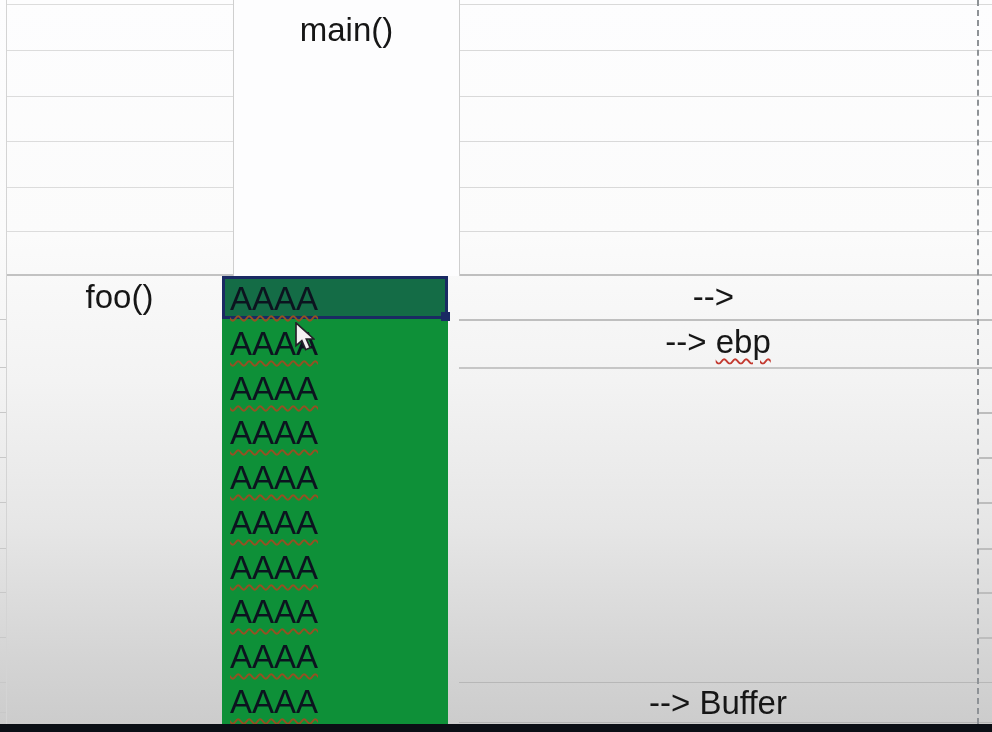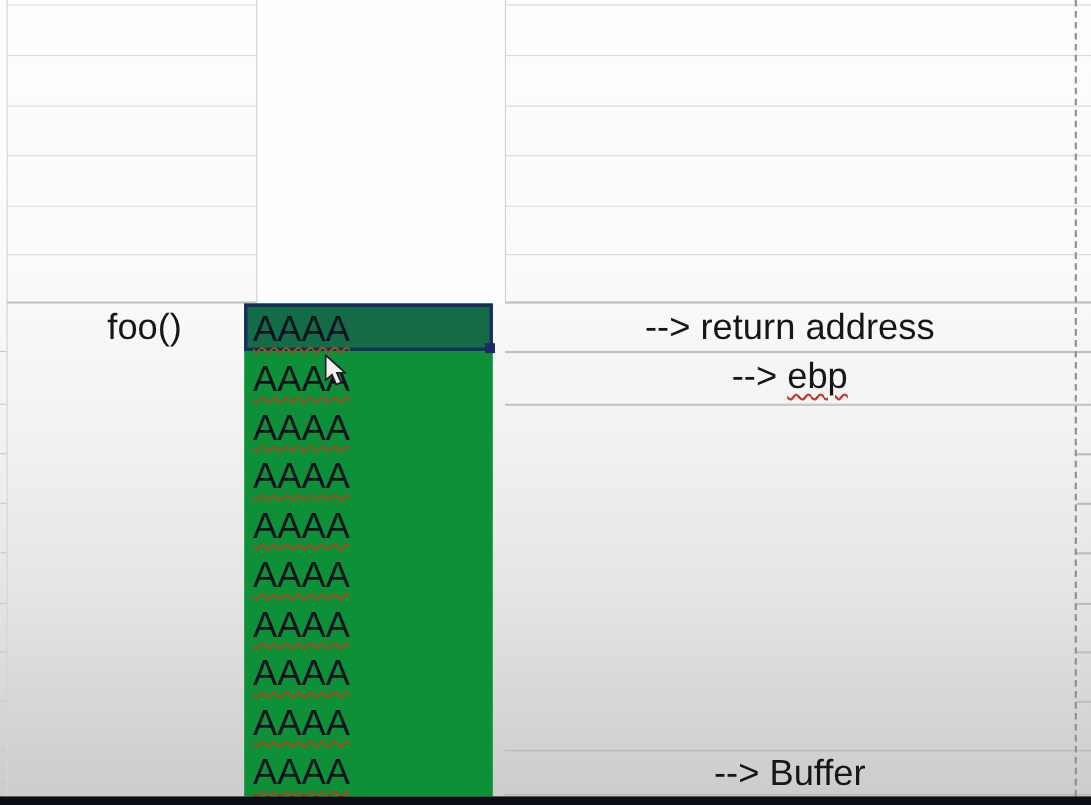--- a/index.html
+++ b/index.html
@@ -15,21 +15,21 @@
   
   .main-col-fill{left:233px;top:0;width:227px;height:276px;background:#fdfdfe;}
   
   .hl,.vl{position:absolute;pointer-events:none;}
   
   .cell-label{
     display:flex;align-items:center;justify-content:center;
     font-size:33px;line-height:1;white-space:nowrap;
   }
   .main-label{left:233px;top:6px;width:227px;height:46px;}
-  .foo-label{left:6px;top:274px;width:227px;height:45px;padding-left:12px;}
+  .foo-label{left:6px;top:274px;width:227px;height:45px;}
   
   .anno{left:459px;width:518px;display:flex;align-items:center;justify-content:center;
         font-size:33px;line-height:1;white-space:pre;}
   .anno-return{top:274px;height:45px;}
   .anno-ebp{top:319px;height:44px;}
   .anno-buffer{top:681px;height:42px;}
   .squiggle-red{
     text-decoration-line:underline;text-decoration-style:wavy;
     text-decoration-color:var(--spell-red,#c3392f);
     text-decoration-thickness:2px;text-underline-offset:5px;
@@ -108,20 +108,21 @@
       <div class="hl" style="left: 0px; top: 548px; width: 6px; height: 1px; background: rgb(200, 200, 200);"></div>
       <div class="hl" style="left: 0px; top: 592px; width: 6px; height: 1px; background: rgb(200, 200, 200);"></div>
       <div class="hl" style="left: 0px; top: 637px; width: 6px; height: 1px; background: rgb(200, 200, 200);"></div>
       <div class="hl" style="left: 0px; top: 682px; width: 6px; height: 1px; background: rgb(200, 200, 200);"></div>
       <div class="hl" style="left: 0px; top: 712px; width: 6px; height: 1px; background: rgb(200, 200, 200);"></div>
       <div class="vl" style="left: 6px; top: 0px; width: 1px; height: 724px; background: rgb(212, 212, 212);"></div>
       <div class="vl" style="left: 233px; top: 0px; width: 1px; height: 276px; background: rgb(207, 207, 207);"></div>
       <div class="vl" style="left: 459px; top: 0px; width: 1px; height: 276px; background: rgb(207, 207, 207);"></div>
     </div>
 
+  <div class="abs cell-label main-label">main()</div>
   <div class="abs cell-label foo-label">foo()</div>
 
   <div class="abs buffer-col">
     <div class="selected-cell">
       <div class="fill-handle"></div>
     </div>
     <div class="buffer-cell" style="top:0">
         <span>AAAA</span>
       </div>
     <div class="buffer-cell" style="top:45px">
@@ -147,21 +148,21 @@
       </div>
     <div class="buffer-cell" style="top:358px">
         <span>AAAA</span>
       </div>
     <div class="buffer-cell" style="top:403px">
         <span>AAAA</span>
       </div>
   </div>
 
   <div class="abs anno anno-return">
-    <span>--&gt; </span><span>return address</span>
+    <span>--&gt; </span>
   </div>
   <div class="abs anno anno-ebp">
     <span>--&gt; </span><span class="squiggle-red">ebp</span>
   </div>
   <div class="abs anno anno-buffer">
     <span>--&gt; </span><span>Buffer</span>
   </div>
 
   <div class="abs page-break"></div>
 

